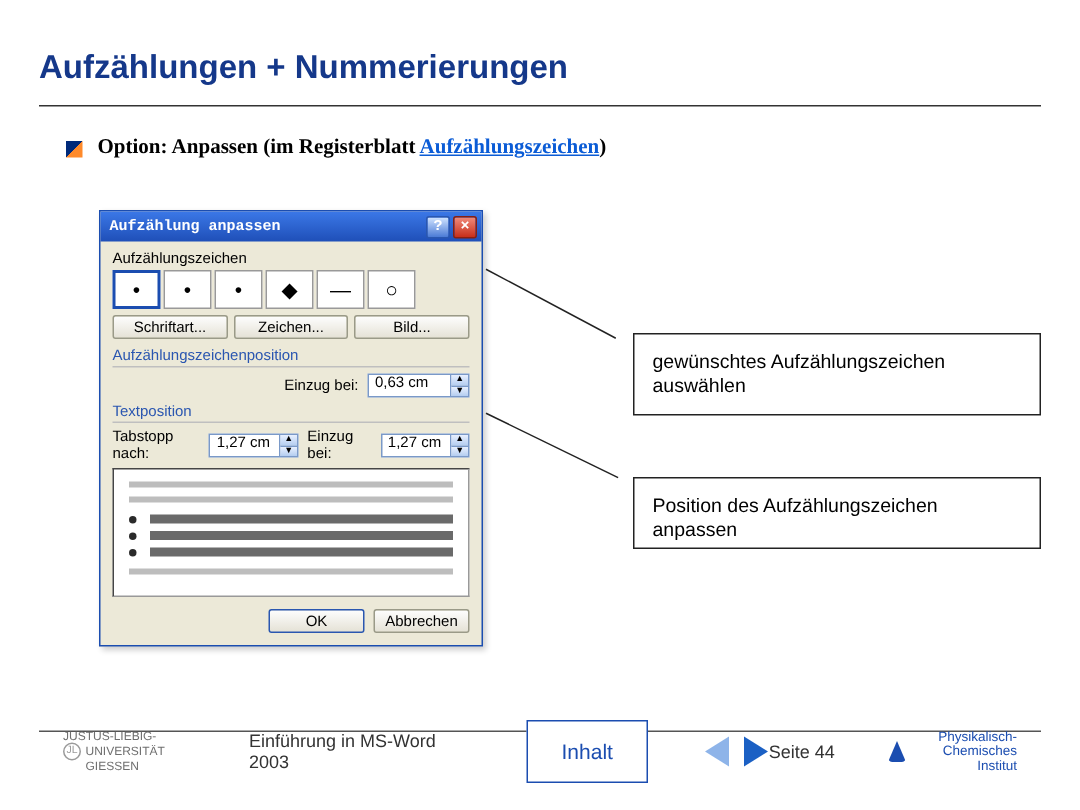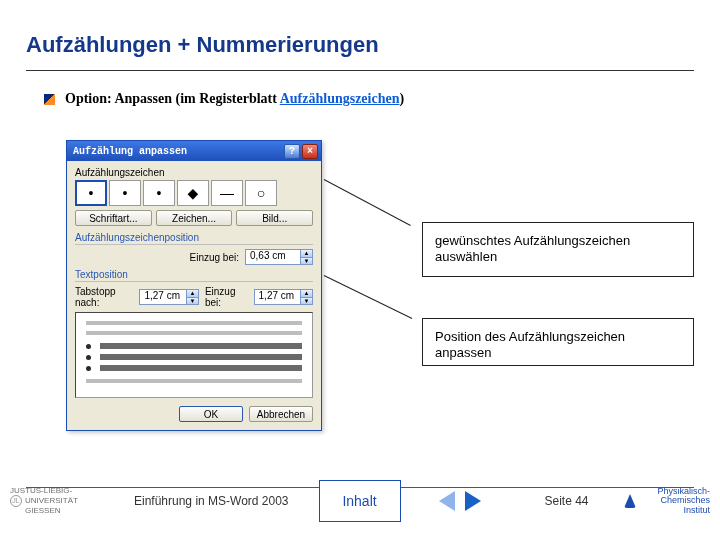--- a/index.html
+++ b/index.html
@@ -130,21 +130,21 @@
   .cl2 { left: 378px; top: 178px; height: 48px; }
   .lead {
     position: absolute; background: #222; height: 1px;
   }
   .lead1 { left: 280px; top: 39px; width: 98px; transform-origin: left; transform: rotate(28deg); }
   .lead2 { left: 280px; top: 135px; width: 98px; transform-origin: left; transform: rotate(26deg); }
   
   .footer {
     position: absolute; left: 0; right: 0; bottom: 18px;
     display: flex; align-items: center;
-    padding: 0 10px;
+    padding: 0 42px;
     font-size: 11px;
   }
   .uni-logo { display:flex; flex-direction:column; gap:0; color:#6f6f6f; font-size:8px; line-height:1.05; width:84px; }
   .uni-logo .l2 { display:flex; align-items:center; gap:3px; }
   .jlu-seal { width:12px; height:12px; border:1px solid #9a9a9a; border-radius:6px; display:flex; align-items:center; justify-content:center; font-size:7px; color:#9a9a9a; }
   .foot-center {
     flex: 1; display: flex; align-items: center; gap: 30px;
     padding-left: 40px;
   }
   .foot-line { font-size: 12px; color: #333; }

